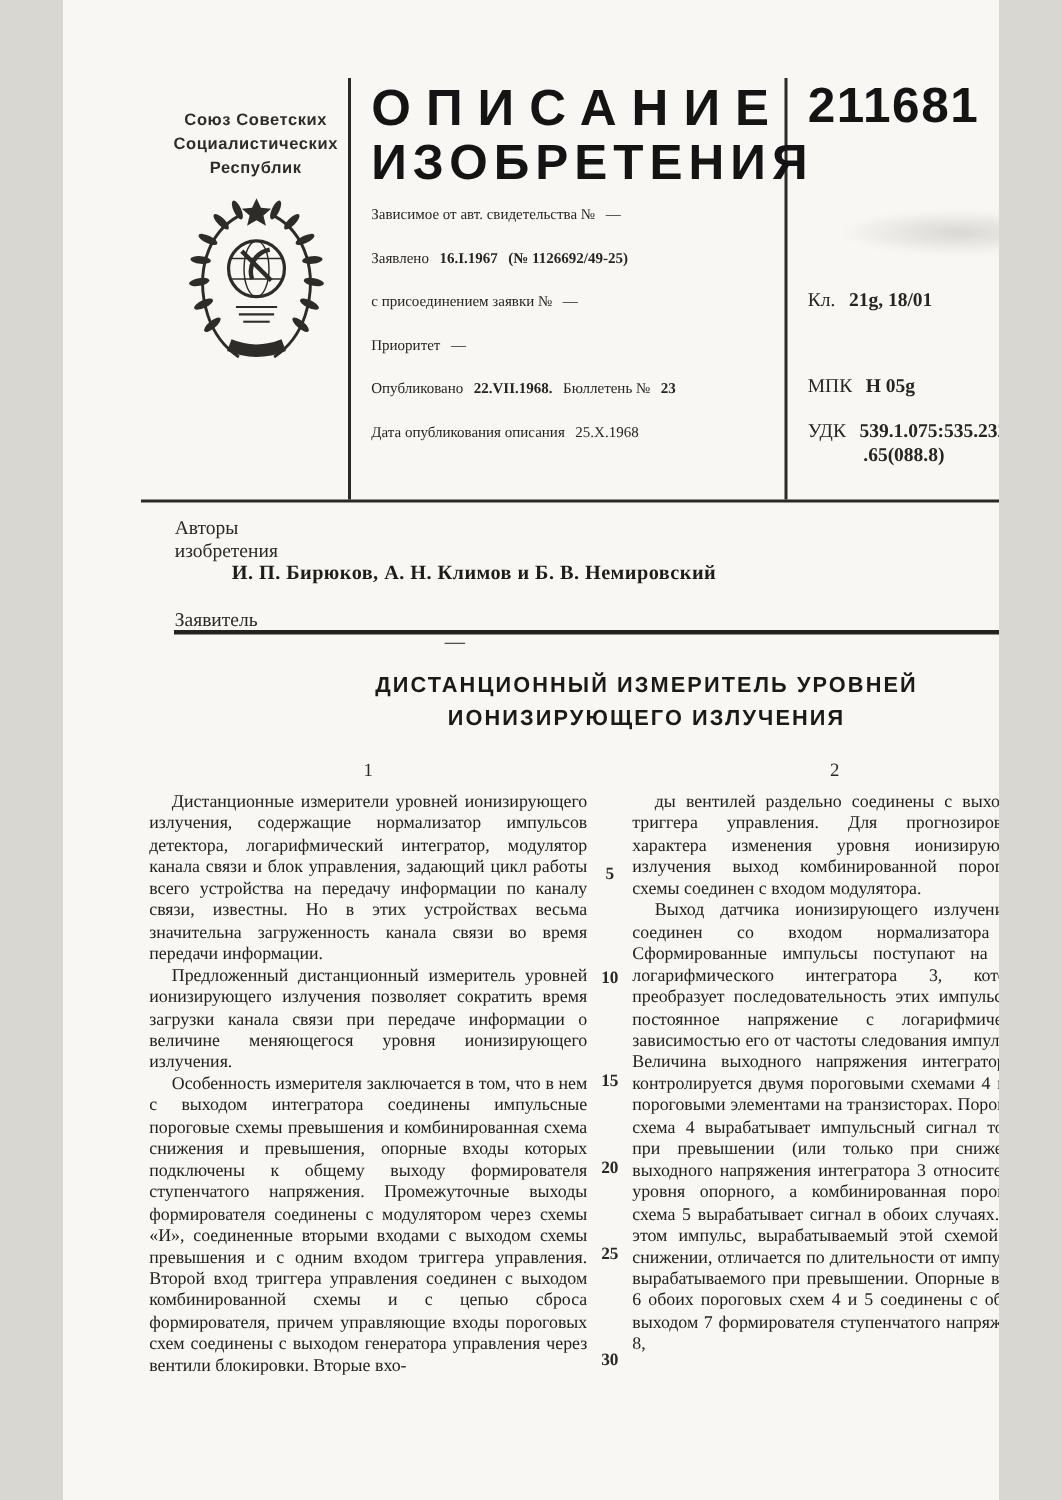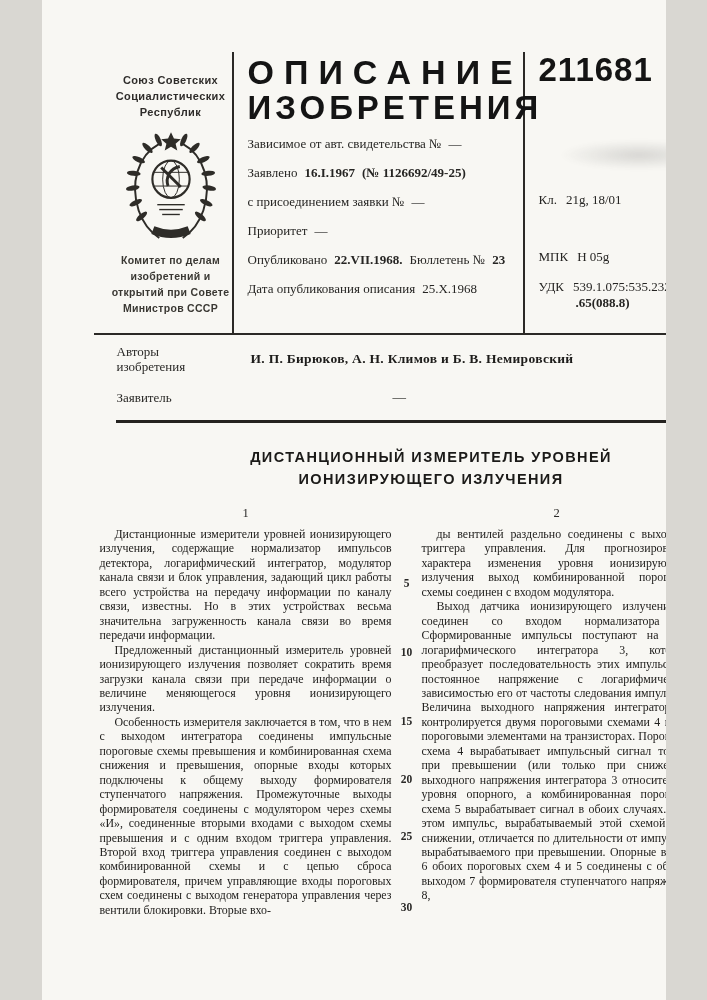--- a/index.html
+++ b/index.html
@@ -35,50 +35,50 @@
   .doc-title2 {
     font-family:"Liberation Sans", sans-serif; font-weight:700;
     font-size:33px; line-height:36px; letter-spacing:4px; color:#141414; white-space:nowrap;
   }
   .doc-subtitle {
     display:inline-block; margin-top:6px; margin-left:6px;
     font-family:"Liberation Sans", sans-serif; font-weight:700;
     font-size:14.5px; letter-spacing:1.4px; color:#1b1b1b;
     padding:0 6px 5px 2px; border-bottom:2px solid #2b2926; white-space:nowrap;
   }
-  .biblio { margin-top:10px; font-size:13px; color:#262523; }
+  .biblio { margin-top:10px; font-size:10px; color:#262523; }
   .bib-line { line-height:16px; margin-bottom:13px; white-space:nowrap; }
   .bib-line b { font-weight:700; }
   .bib-line .gap { display:inline-block; width:7px; }
 
   .mh-right { position:absolute; left:483px; top:0; width:224px; height:281px; box-sizing:border-box; padding-left:14px; }
   .patent-number {
     font-family:"Liberation Sans", sans-serif; font-weight:700;
     font-size:33px; line-height:36px; letter-spacing:1px; color:#141414;
   }
   .smudge {
     position:absolute; left:34px; top:88px; width:160px; height:30px;
     background:radial-gradient(ellipse at center, rgba(60,60,60,.35), rgba(60,60,60,0) 70%);
     filter:blur(2px); opacity:.5;
   }
   .cls-line { position:absolute; font-size:13px; color:#262523; white-space:nowrap; }
   .cls-kl  { top:140px; }
   .cls-mpk { top:197px; }
   .cls-udk { top:227px; }
   .cls-line .lbl { margin-right:9px; }
-  .cls-line b { font-weight:400;text-align:center; }
+  .cls-line b { font-weight:700;text-align:center; }
   .udk2 { display:block; margin-left:37px; font-weight:700; }
 
   
   .rule-1 { position:absolute; left:52px; top:333px; width:600px; border-top:2px solid #2b2926; }
   .rule-2 { position:absolute; left:74px; top:420px; width:582px; border-top:3px solid #252320; }
 
   
   .authors { position:absolute; left:75px; top:344px; width:578px; }
-  .author-row { display:flex; align-items:center; margin-bottom:15px; }
+  .author-row { display:flex; align-items:flex-start; margin-bottom:15px;flex-direction:column; }
   .author-label { width:96px; font-size:13px; line-height:15px; color:#2a2927; }
   .author-value { flex:1; font-size:13.5px; font-weight:700; color:#1d1c1a; padding-left:38px; letter-spacing:.3px; }
   .applicant-value { font-weight:400; padding-left:180px; }
 
   
   .inv-title {
     position:absolute; left:0; top:446px; width:707px; text-align:center;
     font-family:"Liberation Sans", sans-serif; font-weight:700;
     font-size:14.5px; line-height:22px; letter-spacing:1.4px; color:#1b1a18;padding-left:36px;
   }
@@ -139,21 +139,20 @@
             <line x1="32.5" y1="55" x2="67.5" y2="55" stroke-width="1"></line>
             <path d="M40 36 L60 56" fill="none" stroke-width="3"></path>
             <path d="M59 35 C49 37 44 46 47 55" fill="none" stroke-width="3"></path>
             <line x1="36" y1="74" x2="64" y2="74" stroke-width="1.4"></line>
             <line x1="38" y1="79" x2="62" y2="79" stroke-width="1.4"></line>
             <line x1="41" y1="84" x2="59" y2="84" stroke-width="1.4"></line>
             <path d="M30 104 Q50 112 70 104 L67 96 Q50 103 33 96 Z" stroke="none"></path>
           </g>
         </svg>
       </div>
-      <div class="committee">Комитет по делам изобретений и открытий при Совете Министров СССР</div>
     </div>
 
     <div class="mh-center">
       <div class="doc-title1">ОПИСАНИЕ</div>
       <div class="doc-title2">ИЗОБРЕТЕНИЯ</div>
 
       <div class="biblio">
         <div class="bib-line">
           <span>Зависимое от авт. свидетельства №</span><span class="gap"></span><span>—</span>
         </div>

